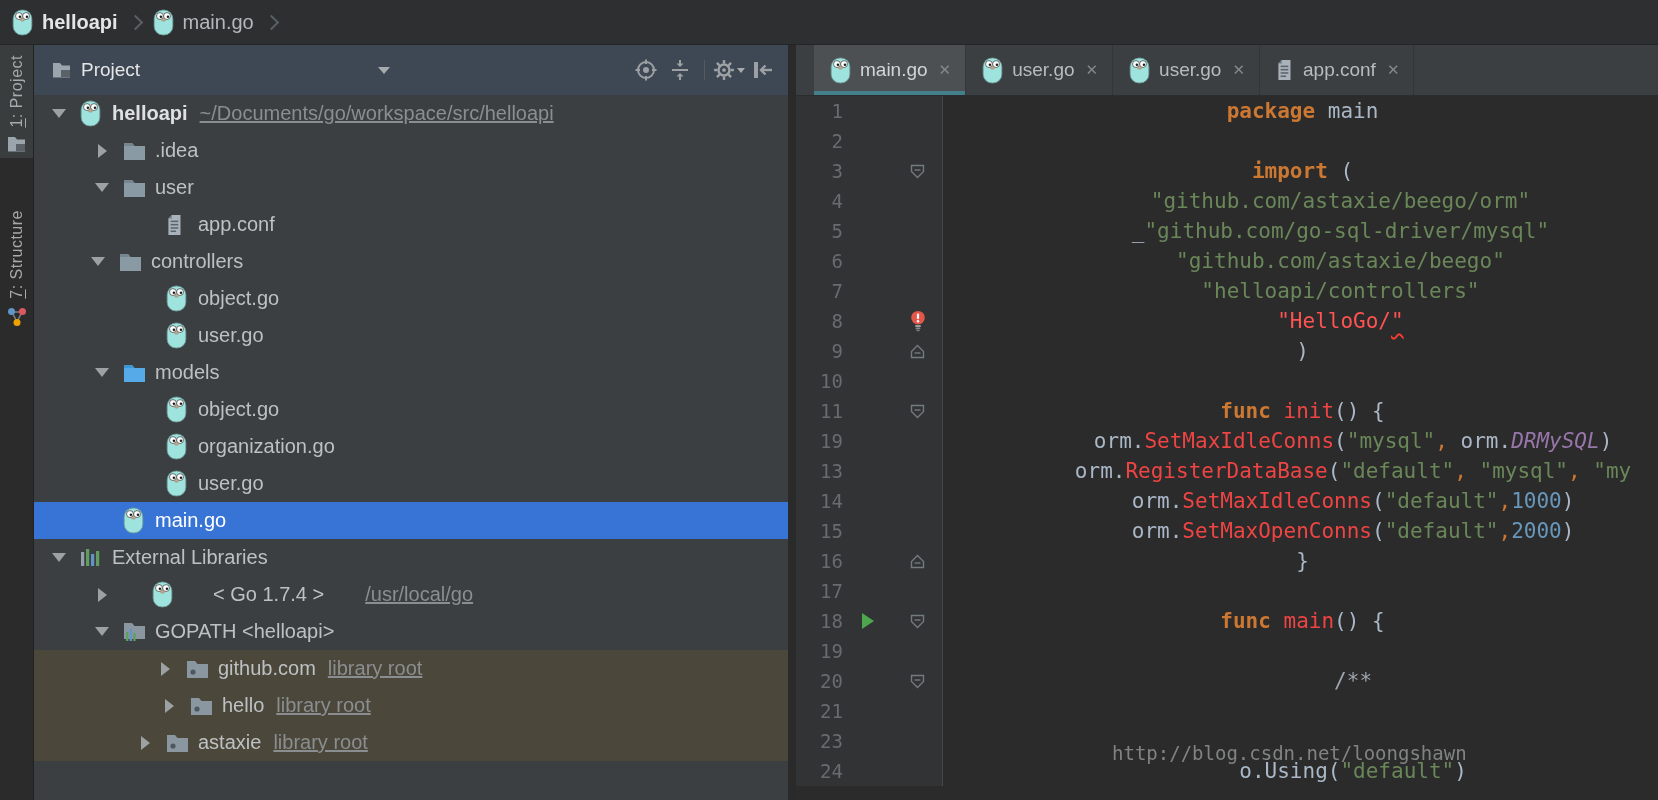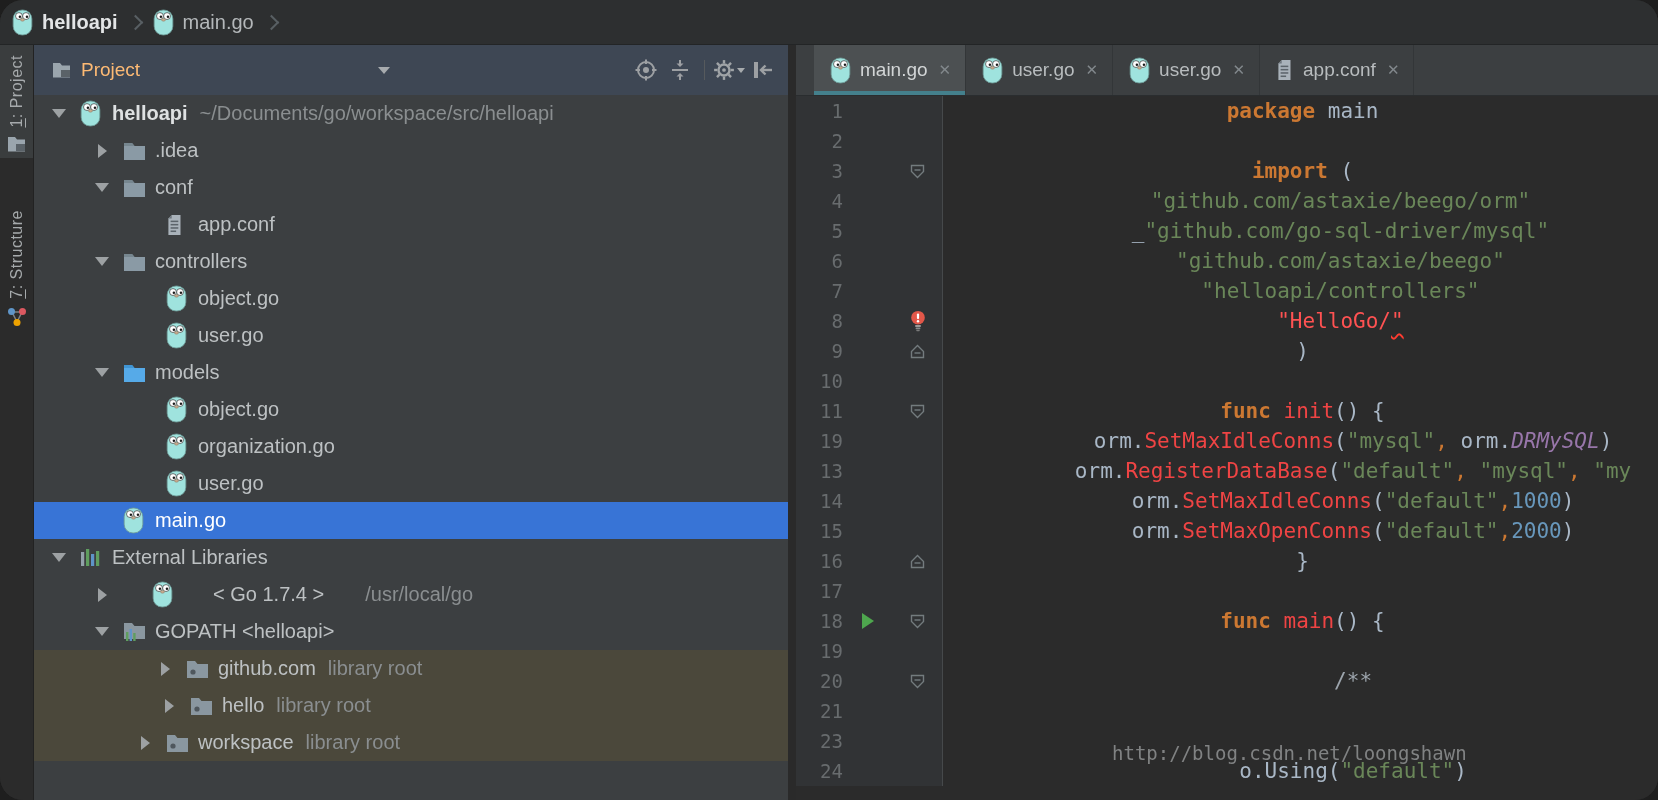--- a/index.html
+++ b/index.html
@@ -1,17 +1,17 @@
 <!DOCTYPE html>
 <html><head>
 <meta charset="utf-8">
 <style>
   html,body{margin:0;padding:0;background:#1e1e1e;}
   .app{position:relative;width:1658px;height:800px;background:#2b2b2b;overflow:hidden;
-       font-family:"Liberation Sans",sans-serif;border-radius:23px;-webkit-font-smoothing:antialiased;}
+       font-family:"Liberation Sans",sans-serif;-webkit-font-smoothing:antialiased;}
   
   .crumbbar{position:absolute;left:0;top:0;width:1658px;height:45px;background:#2d2f30;
             border-bottom:1px solid #232526;display:flex;align-items:center;padding-left:12px;box-sizing:border-box;}
   .crumb{display:flex;align-items:center;gap:9px;margin-right:6px;}
   .crumb .lbl{font-size:20px;color:#b4b8ba;}
   .crumb .lbl.b{font-weight:bold;color:#e3e5e6;}
   .chev{width:9px;height:9px;border-top:2px solid #585f63;border-right:2px solid #585f63;
         transform:rotate(45deg);margin:0 12px 0 6px;flex:none;}
   
   .body{position:absolute;left:0;top:45px;width:1658px;height:755px;display:flex;}
@@ -19,40 +19,40 @@
   .stripe{width:33px;height:755px;background:#2b2b2b;border-right:1px solid #222;flex:none;
           display:flex;flex-direction:column;align-items:center;}
   .stripe-item{display:flex;flex-direction:column;align-items:center;padding:10px 0 6px 0;width:33px;}
   .stripe-item.active{background:#3a3d3e;}
   .vtext{writing-mode:vertical-rl;transform:rotate(180deg);font-size:16px;color:#a6aaac;letter-spacing:.5px;}
   .vtext .mn{text-decoration:underline;}
   .stripe-item .icon{margin-top:8px;}
   
   .panel{width:754px;flex:none;display:flex;flex-direction:column;background:#3c3f41;border-right:8px solid #2a2a2a;box-sizing:content-box;}
   .phead{height:50px;background:#3e4754;display:flex;align-items:center;padding:0 8px 0 18px;flex:none;}
-  .phead .ptitle{font-size:19px;color:#fdba74;margin-left:10px;}
+  .phead .ptitle{font-size:19px;color:#e5e5e5;margin-left:10px;}
   .caret{width:0;height:0;border-left:6px solid transparent;border-right:6px solid transparent;
          border-top:7px solid #a7abae;margin-left:238px;}
   .phead .spacer{flex:1;}
   .tbtn{width:28px;height:26px;display:flex;align-items:center;justify-content:center;margin:0 3px;flex:none;}
   .vsep{width:1px;height:20px;background:#565a5d;margin:0 7px;flex:none;}
   .mini-caret{width:0;height:0;border-left:4px solid transparent;border-right:4px solid transparent;
               border-top:5px solid #a7abae;margin-left:2px;}
   .tree{flex:1;overflow:hidden;position:relative;}
   .trow{height:37px;display:flex;align-items:center;white-space:nowrap;}
   .trow.sel{background:#3874d6;}
   .trow.lib{background:#4b483b;}
   .arrowbox{width:42px;display:flex;align-items:center;justify-content:center;flex:none;}
   .tri-down{width:0;height:0;border-left:7px solid transparent;border-right:7px solid transparent;border-top:9px solid #9da1a3;}
   .tri-right{width:0;height:0;border-top:7px solid transparent;border-bottom:7px solid transparent;border-left:9px solid #9da1a3;}
   .ticon{width:30px;display:flex;align-items:center;justify-content:flex-start;flex:none;}
   .tlabel{font-size:20px;color:#bdc1c3;margin-left:2px;}
   .tlabel.b{font-weight:bold;color:#dee1e2;}
   .trow.sel .tlabel{color:#ffffff;}
-  .tsuffix{font-size:20px;color:#8a8e90;margin-left:12px;}
+  .tsuffix{font-size:20px;color:#8a8e90;margin-left:12px;text-decoration:underline;}
   
   .editor-area{flex:1;display:flex;flex-direction:column;min-width:0;}
   .tabbar{height:50px;background:#3c3f41;display:flex;align-items:stretch;padding-left:18px;
           border-bottom:1px solid #2a2d2f;flex:none;}
   .tab{display:flex;align-items:center;padding:0 14px 0 16px;gap:9px;position:relative;
        border-right:1px solid #333638;}
   .tab .tname{font-size:19px;color:#b8bcbe;}
   .tab.active{background:#4c5052;}
   .tab.active .tname{color:#d2d5d6;}
   .tab.active::after{content:"";position:absolute;left:0;right:0;bottom:0;height:4px;background:#44808c;}
@@ -244,39 +244,39 @@
               <span class="tri-down"></span>
             </span>
             <span class="ticon">
               <span class="icon">
                 <svg width="23" height="19" viewBox="0 0 23 19">
                   <path d="M1 2 h8 l2.5 3 H22 v14 H1 z" fill="#8a9aa5"></path>
                   <path d="M1 2 h8 l2.5 3 H1 z" fill="#76868f"></path>
                 </svg>
               </span>
             </span>
-            <span class="tlabel">conf</span>
+            <span class="tlabel">user</span>
           </div>
           <div class="trow" style="padding-left: 90px;">
             <span class="arrowbox"></span>
             <span class="ticon">
               <span class="icon">
                 <svg width="18" height="22" viewBox="0 0 16 20">
                   <path d="M5 1 h8 v18 H2 V4 z" fill="#a9b2ba"></path>
                   <path d="M5 1 v3 H2 z" fill="#6d757c"></path>
                   <rect x="4" y="6" width="7" height="1.4" fill="#5c646b"></rect>
                   <rect x="4" y="9" width="7" height="1.4" fill="#5c646b"></rect>
                   <rect x="4" y="12" width="7" height="1.4" fill="#5c646b"></rect>
                   <rect x="4" y="15" width="5" height="1.4" fill="#5c646b"></rect>
                 </svg>
               </span>
             </span>
             <span class="tlabel">app.conf</span>
           </div>
-          <div class="trow" style="padding-left: 47px;">
+          <div class="trow" style=" margin-left: 43px;">
             <span class="arrowbox">
               <span class="tri-down"></span>
             </span>
             <span class="ticon">
               <span class="icon">
                 <svg width="23" height="19" viewBox="0 0 23 19">
                   <path d="M1 2 h8 l2.5 3 H22 v14 H1 z" fill="#8a9aa5"></path>
                   <path d="M1 2 h8 l2.5 3 H1 z" fill="#76868f"></path>
                 </svg>
               </span>
@@ -479,21 +479,21 @@
               <span class="tri-right"></span>
             </span>
             <span class="ticon">
               <span class="icon">
                 <svg width="23" height="19" viewBox="0 0 23 19">
                   <path d="M1 2 h8 l2.5 3 H22 v14 H1 z" fill="#8a97a0"></path>
                   <circle cx="7" cy="13" r="2.6" fill="#4f575d"></circle>
                 </svg>
               </span>
             </span>
-            <span class="tlabel">workspace</span>
+            <span class="tlabel">astaxie</span>
             <span class="tsuffix">library root</span>
           </div>
         </div>
     </div>
 
     <div class="editor-area">
       <div class="tabbar">
           <div class="tab active">
             <span class="icon">
               <svg width="21" height="27" viewBox="0 0 20 26">

